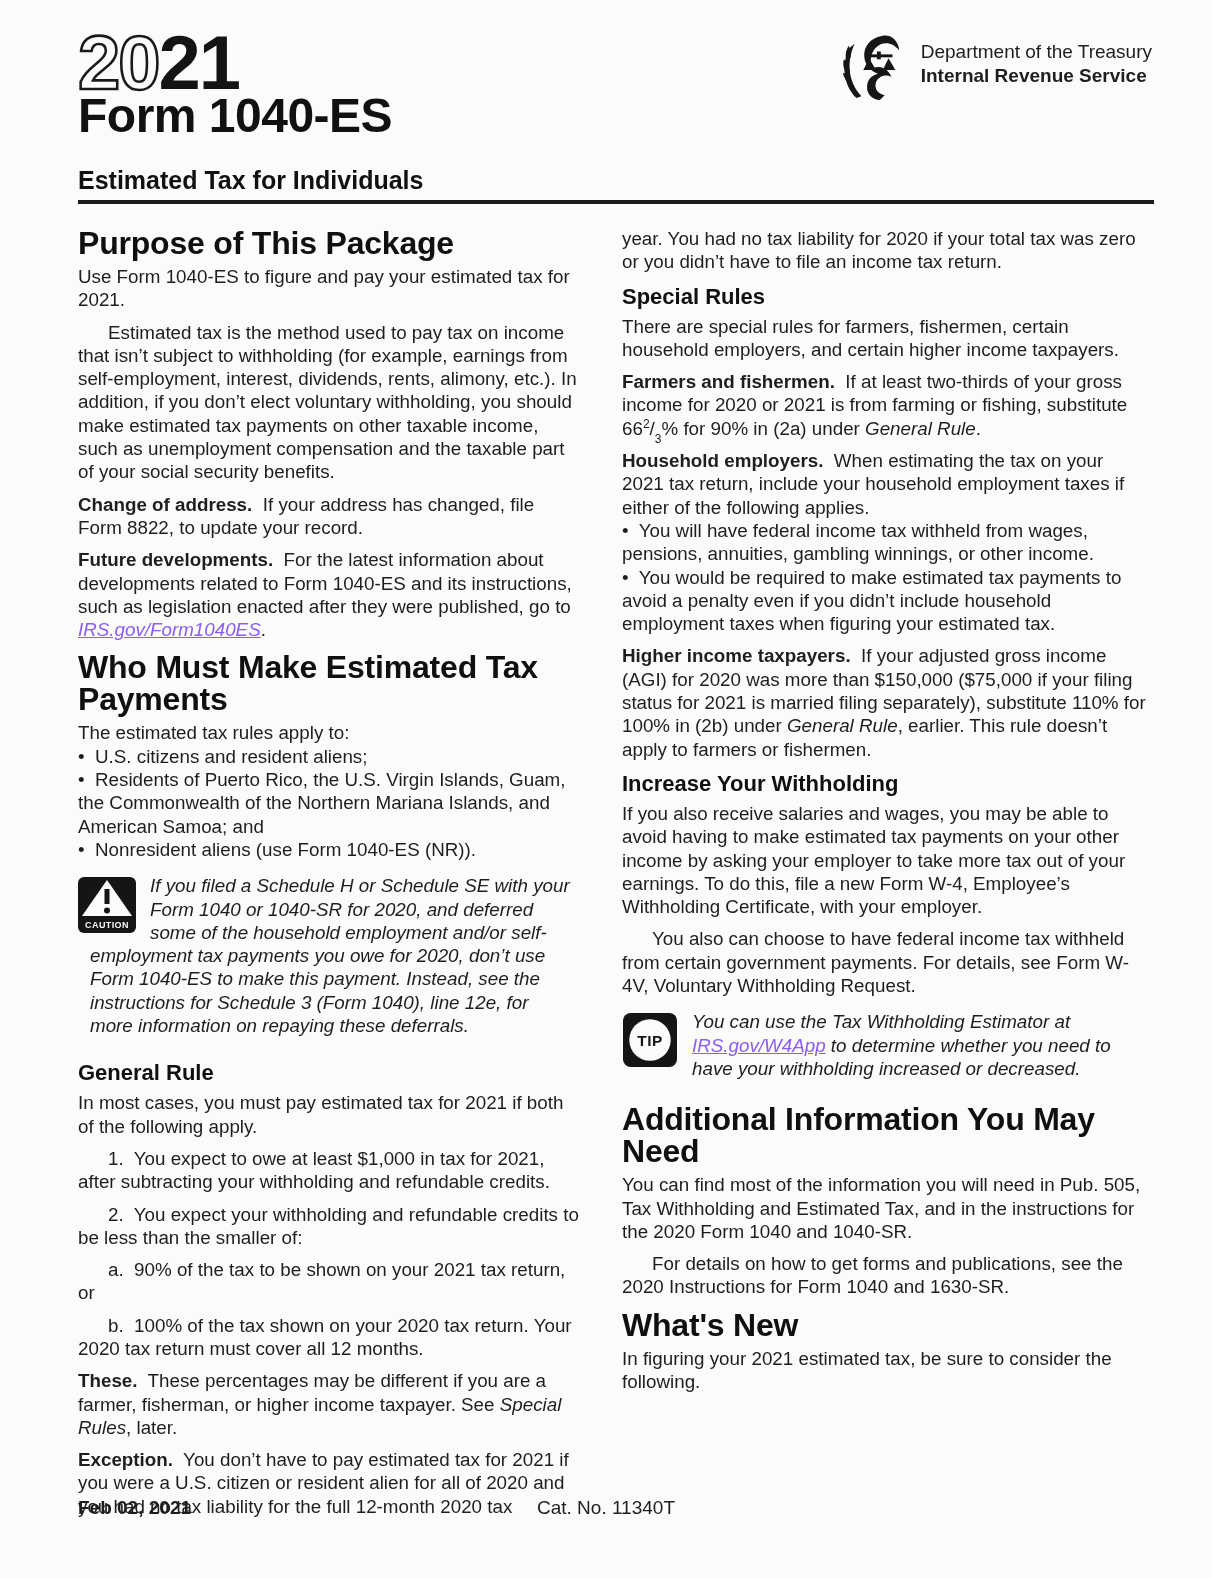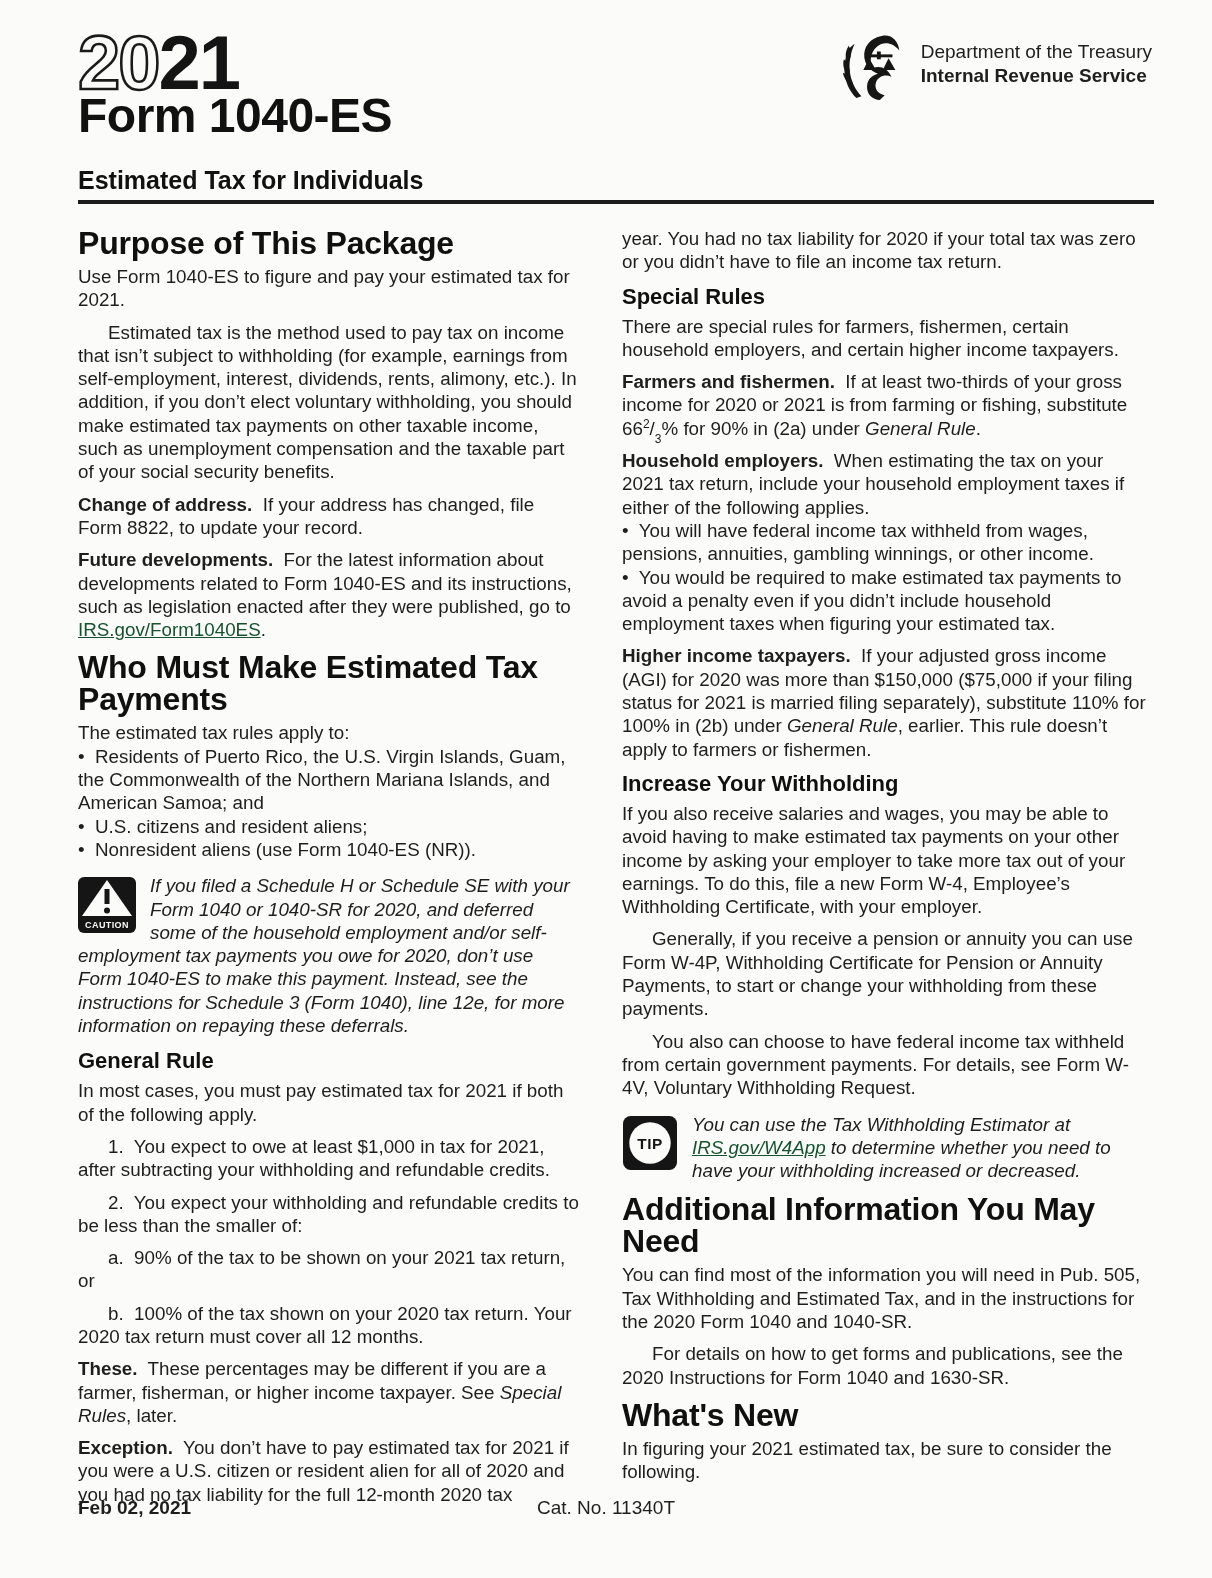--- a/index.html
+++ b/index.html
@@ -36,26 +36,26 @@
   p { margin: 0 0 9px; }
   p.tight { margin-bottom: 0; }
   p.ind { text-indent: 30px; }
   h1 { font-size: 32px; line-height: 32px; margin: 10px 0 6px; color: #101010; letter-spacing: -.2px; }
   h2 { font-size: 22px; line-height: 26px; margin: 10px 0 5px; color: #101010; }
   .col h1:first-child { margin-top: 0; }
   b { font-weight: 700; }
   i { font-style: italic; }
   sup { font-size: 12px; line-height: 0; vertical-align: super; }
   sub { font-size: 12px; line-height: 0; position: relative; top: 3px; }
-  .link { color: #14532d; text-decoration: underline; }
+  .link { color: #8b5cf6; font-style: italic; text-decoration: underline; }
   
   .callout { margin: 13px 0 11px; }
   .callout::after { content: ""; display: block; clear: both; }
   .callout-icon { float: left; margin: 3px 14px 2px 0; }
-  .callout-text { font-style: italic; margin: 0; }
+  .callout-text { font-style: italic; margin: 12px; }
   .svg-caption { font: 700 9px "Liberation Sans", sans-serif; letter-spacing: .4px; }
   .svg-tip { font: 700 16px "Liberation Sans", sans-serif; letter-spacing: .5px; }
   
   .footer { position: absolute; left: 0; right: 0; top: 1496px; height: 30px; font-size: 19px; }
   .f-date { position: absolute; left: 78px; font-weight: 700; }
   .f-cat { position: absolute; left: 50%; transform: translateX(-50%); }
 </style>
 </head>
 <body>
 
@@ -94,22 +94,22 @@
 
   <section class="col col-left">
     <h1>Purpose of This Package</h1>
     <p>Use Form 1040-ES to figure and pay your estimated tax for 2021.</p>
     <p class="ind">Estimated tax is the method used to pay tax on income that isn’t subject to withholding (for example, earnings from self-employment, interest, dividends, rents, alimony, etc.). In addition, if you don’t elect voluntary withholding, you should make estimated tax payments on other taxable income, such as unemployment compensation and the taxable part of your social security benefits.</p>
     <p><b>Change of address.</b><span>&nbsp; If your address has changed, file Form 8822, to update your record.</span></p>
     <p><b>Future developments.</b><span>&nbsp; For the latest information about developments related to Form 1040-ES and its instructions, such as legislation enacted after they were published, go to </span><a href="#" class="link">IRS.gov/Form1040ES</a><span>.</span></p>
 
     <h1>Who Must Make Estimated Tax Payments</h1>
     <p class="tight">The estimated tax rules apply to:</p>
+    <p class="tight">•&nbsp; U.S. citizens and resident aliens;</p>
     <p class="tight">•&nbsp; Residents of Puerto Rico, the U.S. Virgin Islands, Guam, the Commonwealth of the Northern Mariana Islands, and American Samoa; and</p>
-    <p class="tight">•&nbsp; U.S. citizens and resident aliens;</p>
     <p class="tight">•&nbsp; Nonresident aliens (use Form 1040-ES (NR)).</p>
 
     <div class="callout">
       <span class="callout-icon">
         <svg viewBox="0 0 58 56" width="58" height="56" aria-hidden="true">
           <rect width="58" height="56" rx="6" fill="#151515"></rect>
           <polygon points="29,3 54,39 4,39" fill="#fbfbf9"></polygon>
           <rect x="26.5" y="12" width="5" height="15" fill="#151515"></rect>
           <circle cx="29" cy="33.5" r="3" fill="#151515"></circle>
           <text x="29" y="51" text-anchor="middle" fill="#fbfbf9" class="svg-caption">CAUTION</text>
@@ -134,21 +134,20 @@
     <h2>Special Rules</h2>
     <p>There are special rules for farmers, fishermen, certain household employers, and certain higher income taxpayers.</p>
     <p><b>Farmers and fishermen.</b><span>&nbsp; If at least two-thirds of your gross income for 2020 or 2021 is from farming or fishing, substitute 66</span><sup>2</sup><span>/</span><sub>3</sub><span>% for 90% in (2a) under </span><i>General Rule</i><span>.</span></p>
     <p class="tight"><b>Household employers.</b><span>&nbsp; When estimating the tax on your 2021 tax return, include your household employment taxes if either of the following applies.</span></p>
     <p class="tight">•&nbsp; You will have federal income tax withheld from wages, pensions, annuities, gambling winnings, or other income.</p>
     <p>•&nbsp; You would be required to make estimated tax payments to avoid a penalty even if you didn’t include household employment taxes when figuring your estimated tax.</p>
     <p><b>Higher income taxpayers.</b><span>&nbsp; If your adjusted gross income (AGI) for 2020 was more than $150,000 ($75,000 if your filing status for 2021 is married filing separately), substitute 110% for 100% in (2b) under </span><i>General Rule</i><span>, earlier. This rule doesn’t apply to farmers or fishermen.</span></p>
 
     <h2>Increase Your Withholding</h2>
     <p>If you also receive salaries and wages, you may be able to avoid having to make estimated tax payments on your other income by asking your employer to take more tax out of your earnings. To do this, file a new Form W-4, Employee’s Withholding Certificate, with your employer.</p>
-    <p class="ind">Generally, if you receive a pension or annuity you can use Form W-4P, Withholding Certificate for Pension or Annuity Payments, to start or change your withholding from these payments.</p>
     <p class="ind">You also can choose to have federal income tax withheld from certain government payments. For details, see Form W-4V, Voluntary Withholding Request.</p>
 
     <div class="callout">
       <span class="callout-icon">
         <svg viewBox="0 0 56 56" width="56" height="54" aria-hidden="true">
           <rect width="56" height="56" rx="8" fill="#151515"></rect>
           <circle cx="28" cy="28" r="21.5" fill="#fbfbf9"></circle>
           <text x="28" y="34" text-anchor="middle" fill="#151515" class="svg-tip">TIP</text>
         </svg>
       </span>

